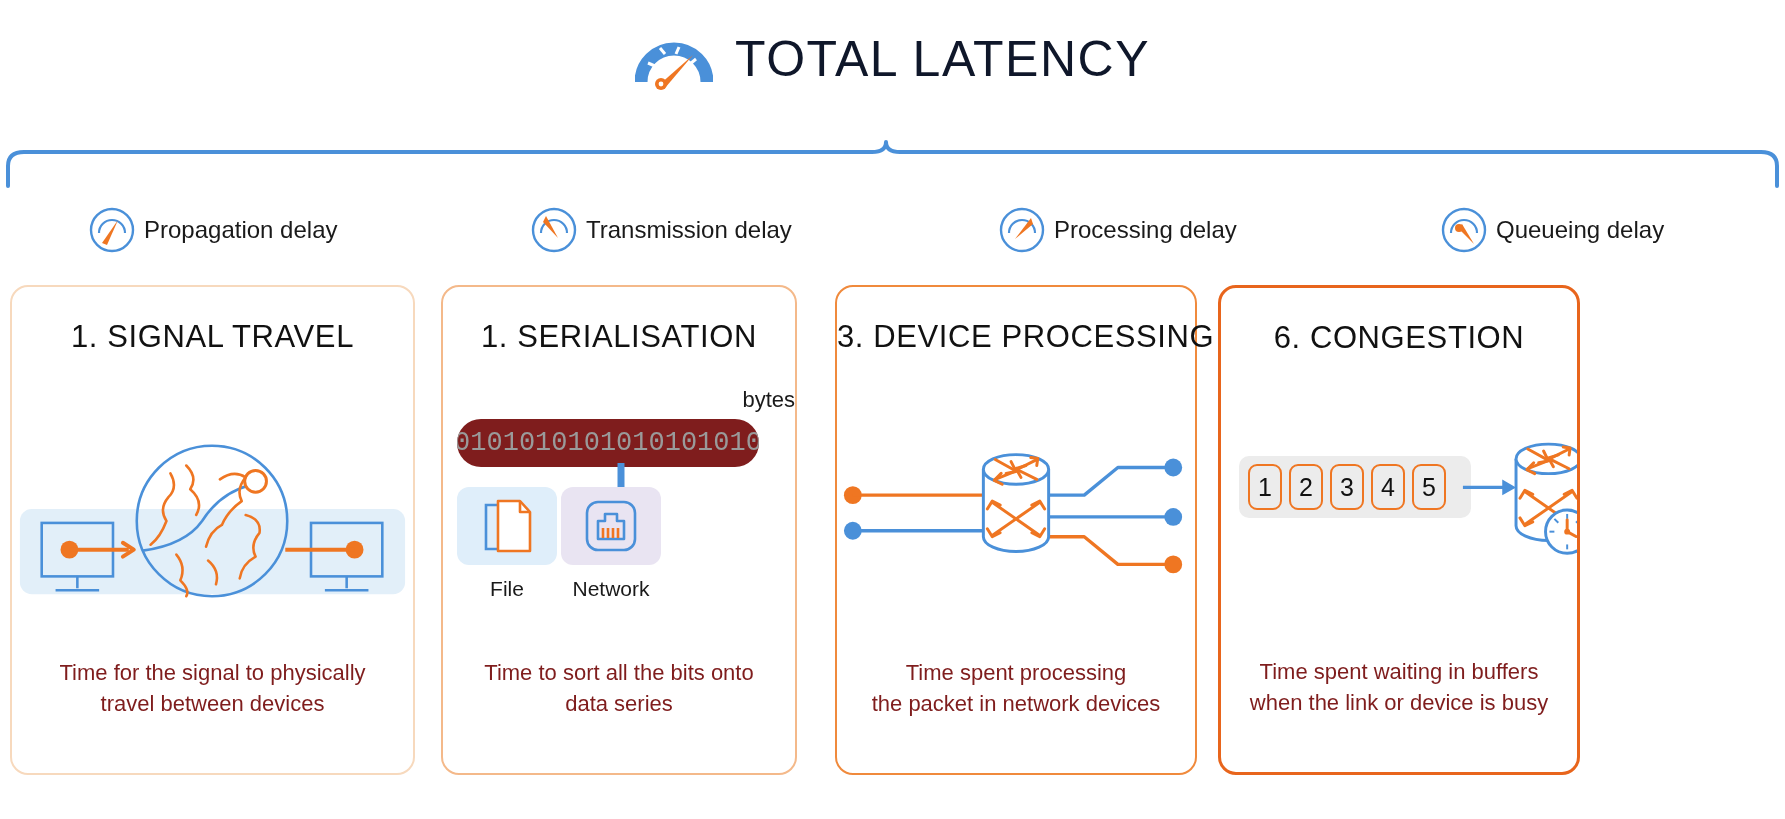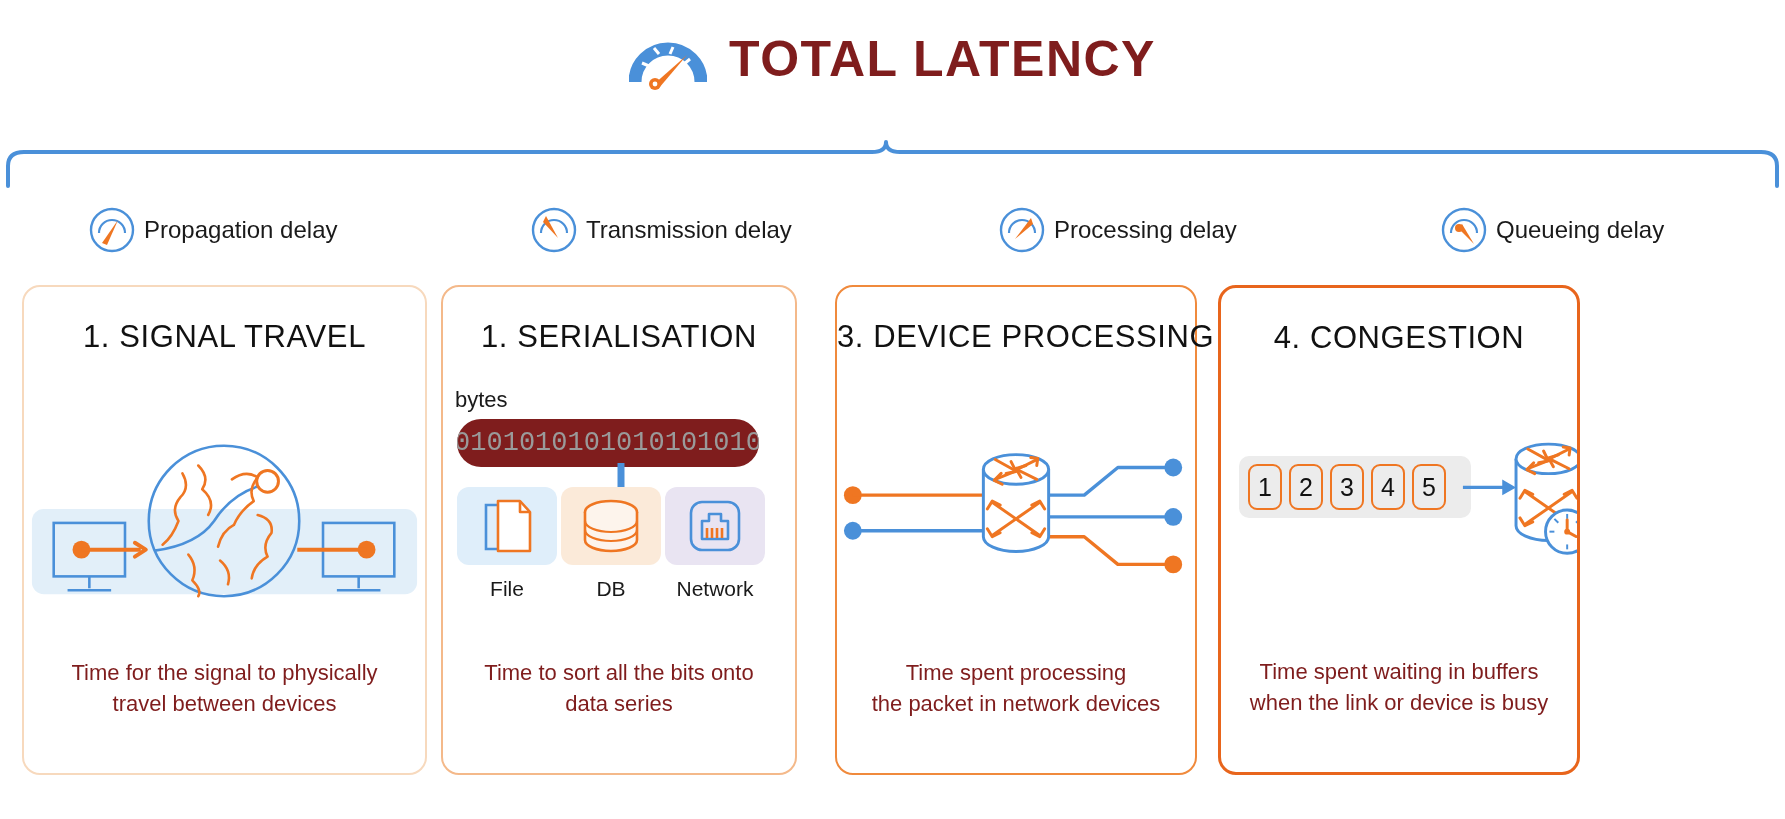--- a/index.html
+++ b/index.html
@@ -11,22 +11,22 @@
     position:relative;
   }
   .wrap{position:relative;width:1785px;height:819px;}
 
   
   .header{
     position:absolute;left:0;top:28px;width:1785px;
     display:flex;align-items:center;justify-content:center;gap:22px;
   }
   .header-title{
-    font-size:50px;letter-spacing:1.5px;color:#7f1d1d;
-    font-weight:700;white-space:nowrap;
+    font-size:50px;letter-spacing:1.5px;color:#0f172a;
+    font-weight:400;white-space:nowrap;
   }
   .header-gauge{width:78px;height:62px;display:block;}
 
   
   .brace{position:absolute;left:0;top:140px;width:1785px;height:48px;}
 
   
   .delays{
     position:absolute;left:0;top:202px;width:1785px;height:60px;
   }
@@ -47,22 +47,22 @@
     white-space:nowrap;
   }
   .card-desc{
     position:absolute;left:0;bottom:54px;width:100%;
     text-align:center;font-size:22px;line-height:31px;color:#7f1d1d;
   }
   .art{position:absolute;left:0;width:100%;}
 
   
   .bytes-label{
-    position:absolute;top:100px;left:0;width:100%;text-align:left;
-    font-size:22px;color:#1a1a1a;padding-left:12px;
+    position:absolute;top:100px;left:0;width:100%;text-align:right;
+    font-size:22px;color:#1a1a1a;
   }
   .bits-bar{
     position:absolute;top:132px;left:14px;width:302px;height:48px;
     background:#7f1d1d;border-radius:24px;
     display:flex;align-items:center;justify-content:center;
     font-size:27px;letter-spacing:0px;color:#9a9a9a;
     font-family:"Liberation Mono", monospace;
     overflow:hidden;
   }
   .tiles{position:absolute;top:200px;left:14px;width:326px;display:flex;gap:4px;}
@@ -146,21 +146,21 @@
         <circle cx="24" cy="24" r="21" fill="none" stroke="#4a90d9" stroke-width="2.4"></circle>
         <path d="M11 27 A13 13 0 0 1 37 27" fill="none" stroke="#4a90d9" stroke-width="2.2"></path>
         <path d="M18 22 L34 38 L22 18 Z" fill="#ef7622"></path>
         <circle cx="19" cy="22" r="4" fill="#ef7622"></circle>
       </svg>
       <div class="delay-label">Queueing delay</div>
     </div>
 
   </div>
 
-  <div class="card" style="left:22px;width:405px;border:2px solid #f7d9bd;">
+  <div class="card" style="left:10px;width:405px;border:2px solid #f7d9bd;">
     <div class="card-title">1. SIGNAL TRAVEL</div>
 
     <svg class="art" style="top:118px;height:220px" viewBox="0 0 405 220">
       <rect x="8" y="104" width="389" height="86" rx="12" fill="#e2eff9"></rect>
 
       <rect x="30" y="118" width="72" height="54" fill="none" stroke="#4a90d9" stroke-width="2.6"></rect>
       <line x1="66" y1="172" x2="66" y2="184" stroke="#4a90d9" stroke-width="2.6"></line>
       <line x1="44" y1="186" x2="88" y2="186" stroke="#4a90d9" stroke-width="2.6"></line>
       <circle cx="58" cy="145" r="9" fill="#ef7622"></circle>
       <line x1="58" y1="145" x2="118" y2="145" stroke="#ef7622" stroke-width="4"></line>
@@ -205,31 +205,20 @@
         <div class="tile-box" style="background:#dfeefa">
           <svg width="54" height="62" viewBox="0 0 54 62">
             <path d="M6 10 L28 10 L28 54 L6 54 Z" fill="none" stroke="#4a90d9" stroke-width="2.6"></path>
             <path d="M18 6 L40 6 L50 17 L50 56 L18 56 Z" fill="#fff" stroke="#ef7622" stroke-width="2.6" stroke-linejoin="round"></path>
             <path d="M40 6 L40 17 L50 17" fill="none" stroke="#ef7622" stroke-width="2.6" stroke-linejoin="round"></path>
           </svg>
         </div>
         <div class="tile-label">File</div>
       </div>
 
-      <div class="tile">
-        <div class="tile-box" style="background:#fbead9">
-          <svg width="62" height="60" viewBox="0 0 62 60">
-            <ellipse cx="31" cy="16" rx="26" ry="11" fill="#fdf4ec" stroke="#ef7622" stroke-width="2.6"></ellipse>
-            <path d="M5 16 L5 44 A26 11 0 0 0 57 44 L57 16" fill="#fdf4ec" stroke="#ef7622" stroke-width="2.6"></path>
-            <path d="M5 25 A26 11 0 0 0 57 25" fill="none" stroke="#ef7622" stroke-width="2.2"></path>
-            <path d="M5 34 A26 11 0 0 0 57 34" fill="none" stroke="#ef7622" stroke-width="2.2"></path>
-          </svg>
-        </div>
-        <div class="tile-label">DB</div>
-      </div>
 
       <div class="tile">
         <div class="tile-box" style="background:#e9e4f2">
           <svg width="58" height="58" viewBox="0 0 58 58">
             <rect x="5" y="5" width="48" height="48" rx="11" fill="none" stroke="#4a90d9" stroke-width="2.6"></rect>
             <path d="M16 42 L16 24 L23 24 L23 17 L35 17 L35 24 L42 24 L42 42 Z" fill="none" stroke="#4a90d9" stroke-width="2.6" stroke-linejoin="round"></path>
             <g stroke="#ef7622" stroke-width="2.6">
               <line x1="21" y1="31" x2="21" y2="41"></line>
               <line x1="26" y1="31" x2="26" y2="41"></line>
               <line x1="31" y1="31" x2="31" y2="41"></line>
@@ -283,21 +272,21 @@
         <polyline points="197,110 205,106 210,114"></polyline>
         <polyline points="152,134 157,142 165,138"></polyline>
         <polyline points="197,138 205,142 210,134"></polyline>
       </g>
     </svg>
 
     <div class="card-desc">Time spent processing<br>the packet in network devices</div>
   </div>
 
   <div class="card" style="left:1218px;width:362px;border:3px solid #e8651c;">
-    <div class="card-title">4. CONGESTION</div>
+    <div class="card-title">6. CONGESTION</div>
 
     <div class="queue-band">
       <div class="qbox">1</div>
       <div class="qbox">2</div>
       <div class="qbox">3</div>
       <div class="qbox">4</div>
       <div class="qbox">5</div>
     </div>
 
     <svg class="art" style="top:108px;height:230px" viewBox="0 0 362 230">

